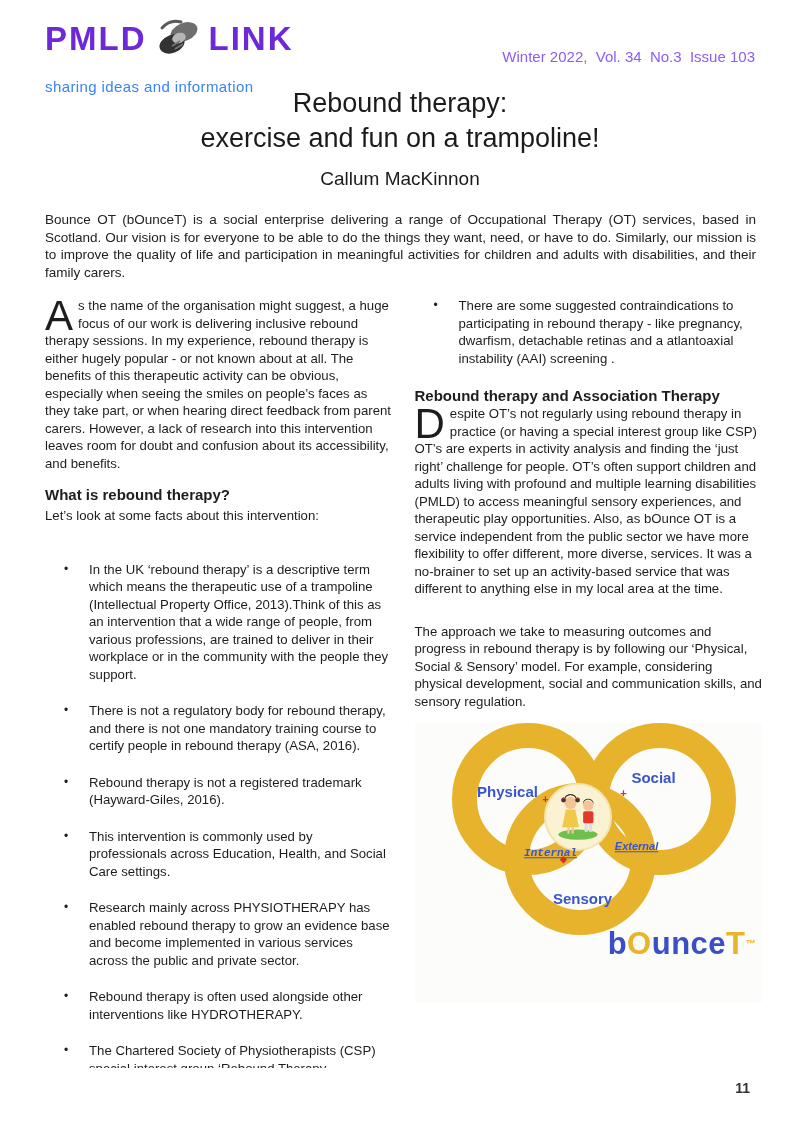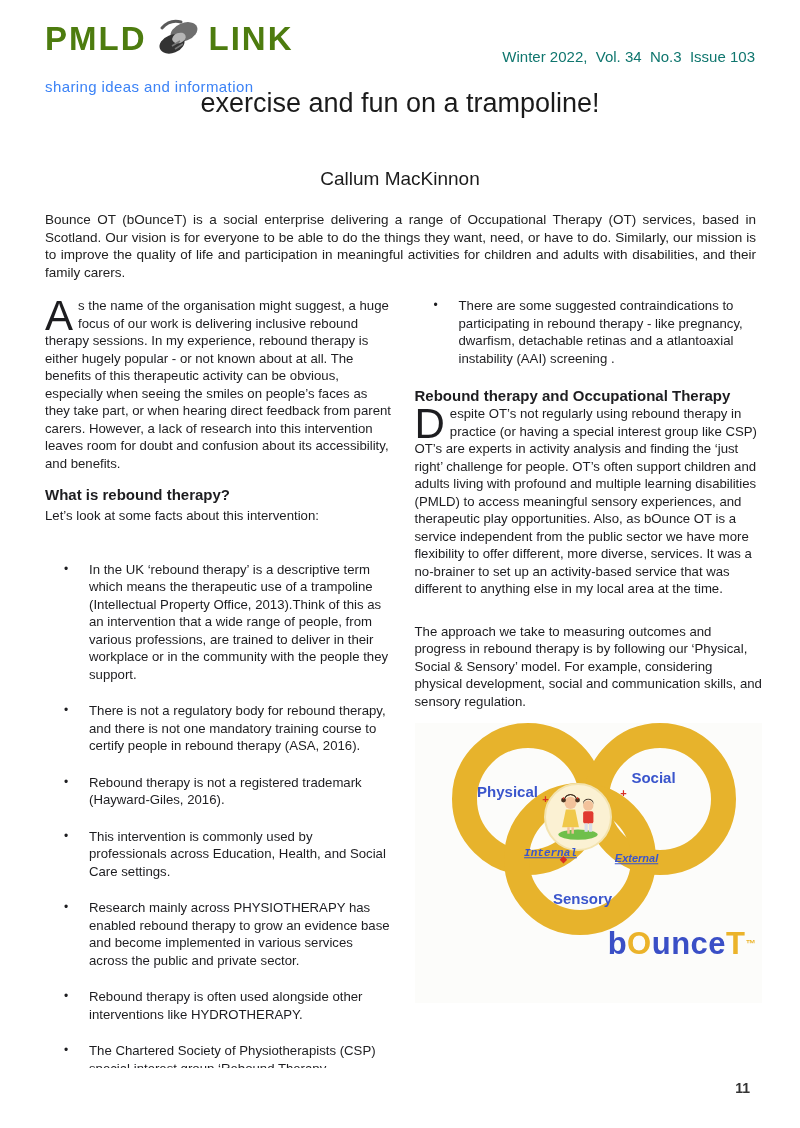--- a/index.html
+++ b/index.html
@@ -10,25 +10,25 @@
     margin: 0 auto;
     background: #ffffff;
     font-family: "Liberation Sans", sans-serif;
     color: #1d1d20;
     overflow: hidden;
   }
 
   
   .header { position: absolute; left: 45px; top: 16px; right: 45px; }
   .logo-row { display: flex; align-items: center; gap: 7px; }
-  .logo-word { font-size: 33px; font-weight: bold; color: #4d7c0f; letter-spacing: 2px; }
+  .logo-word { font-size: 33px; font-weight: bold; color: #6d28d9; letter-spacing: 2px; }
   .tagline { font-size: 15px; color: #3b82f6; margin-top: 16px; letter-spacing: 0.4px; }
   .issue-info {
     position: absolute; right: 0; top: 32px;
-    font-size: 15px; color: #0f766e; white-space: pre;
+    font-size: 15px; color: #8b5cf6; white-space: pre;
   }
 
   
   .title {
     position: absolute; top: 86px; left: 0; right: 0;
     text-align: center; font-size: 27px; line-height: 35px; color: #1b1b1b;
   }
   .author {
     position: absolute; top: 168px; left: 0; right: 0;
     text-align: center; font-size: 19px; color: #1b1b1b;
@@ -81,21 +81,21 @@
   }
   .venn-label {
     position: absolute; z-index: 4; transform: translate(-50%, -50%);
     color: #3A55CC; font-weight: bold; font-size: 15px; white-space: nowrap;
   }
   .venn-label.small { font-size: 11px; font-style: italic; text-decoration: underline; }
   .lbl-physical { left: 93px;  top: 40px; margin-top: 29px; }
   .lbl-social   { left: 239px; top: 55px; }
   .lbl-sensory  { left: 168px; top: 176px; }
   .lbl-internal { left: 136px; top: 131px; font-family: Liberation Mono, monospace; }
-  .lbl-external { left: 222px; top: 136px; }
+  .lbl-external { left: 222px; top: 124px; }
   .red-mark {
     position: absolute; z-index: 5; color: #D93025; font-size: 11px;
     font-weight: bold; transform: translate(-50%, -50%); line-height: 1;
   }
   .mark-1 { left: 131px; top: 76px; }
   .mark-2 { left: 209px; top: 70px; }
   .mark-3 { left: 149px; top: 136px; font-size: 9px; }
   .bounce-logo {
     position: absolute; right: 6px; top: 212px; z-index: 4;
     font-size: 31px; font-weight: bold; letter-spacing: 0.5px; white-space: nowrap;
@@ -127,20 +127,21 @@
           <path d="M18 30 l8 -5 M21 33 l8 -5" stroke="#777" stroke-width="1.5"></path>
         </svg>
       </span>
       <span class="logo-word">LINK</span>
     </div>
     <div class="tagline">sharing ideas and information</div>
     <div class="issue-info">Winter 2022,  Vol. 34  No.3  Issue 103</div>
   </div>
 
   <div class="title">
+    <div>Rebound therapy:</div>
     <div>exercise and fun on a trampoline!</div>
   </div>
   <div class="author">Callum MacKinnon</div>
 
   <div class="intro">Bounce OT (bOunceT) is a social enterprise delivering a range of Occupational Therapy (OT) services, based in Scotland. Our vision is for everyone to be able to do the things they want, need, or have to do. Similarly, our mission is to improve the quality of life and participation in meaningful activities for children and adults with disabilities, and their family carers.</div>
 
   <div class="columns">
 
     <div class="col">
       <p>
@@ -182,21 +183,21 @@
     </div>
 
     <div class="col">
       <div class="bullets tight">
         <div class="bullet">
           <span class="bullet-dot">•</span>
           <span class="bullet-text">There are some suggested contraindications to participating in rebound therapy - like pregnancy, dwarfism, detachable retinas and a atlantoaxial instability (AAI) screening .</span>
         </div>
       </div>
 
-      <div class="section-heading">Rebound therapy and Occupational Therapy</div>
+      <div class="section-heading">Rebound therapy and Association Therapy</div>
       <p>
         <span class="dropcap">D</span><span>espite OT’s not regularly using rebound therapy in practice (or having a special interest group like CSP) OT’s are experts in activity analysis and finding the ‘just right’ challenge for people. OT’s often support children and adults living with profound and multiple learning disabilities (PMLD) to access meaningful sensory experiences, and therapeutic play opportunities. Also, as bOunce OT is a service independent from the public sector we have more flexibility to offer different, more diverse, services. It was a no-brainer to set up an activity-based service that was different to anything else in my local area at the time.</span>
       </p>
       <p class="para-gap">The approach we take to measuring outcomes and progress in rebound therapy is by following our ‘Physical, Social &amp; Sensory’ model. For example, considering physical development, social and communication skills, and sensory regulation.</p>
 
       <div class="venn">
         <div class="ring ring-physical"></div>
         <div class="ring ring-social"></div>
         <div class="ring ring-sensory"></div>
 

